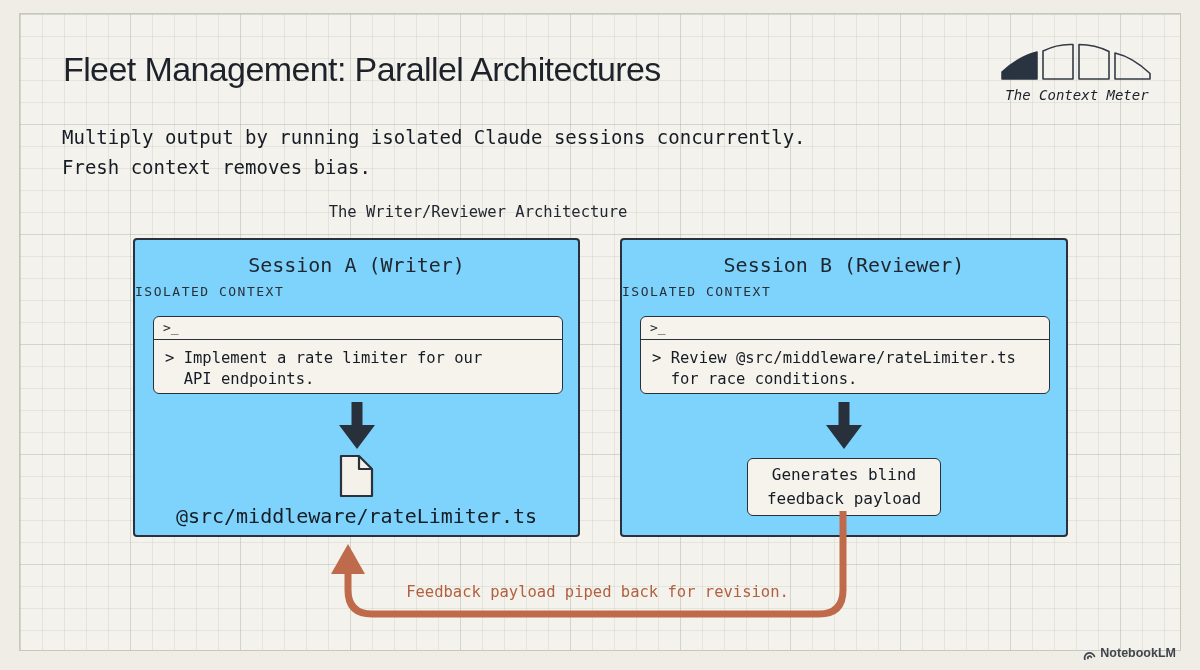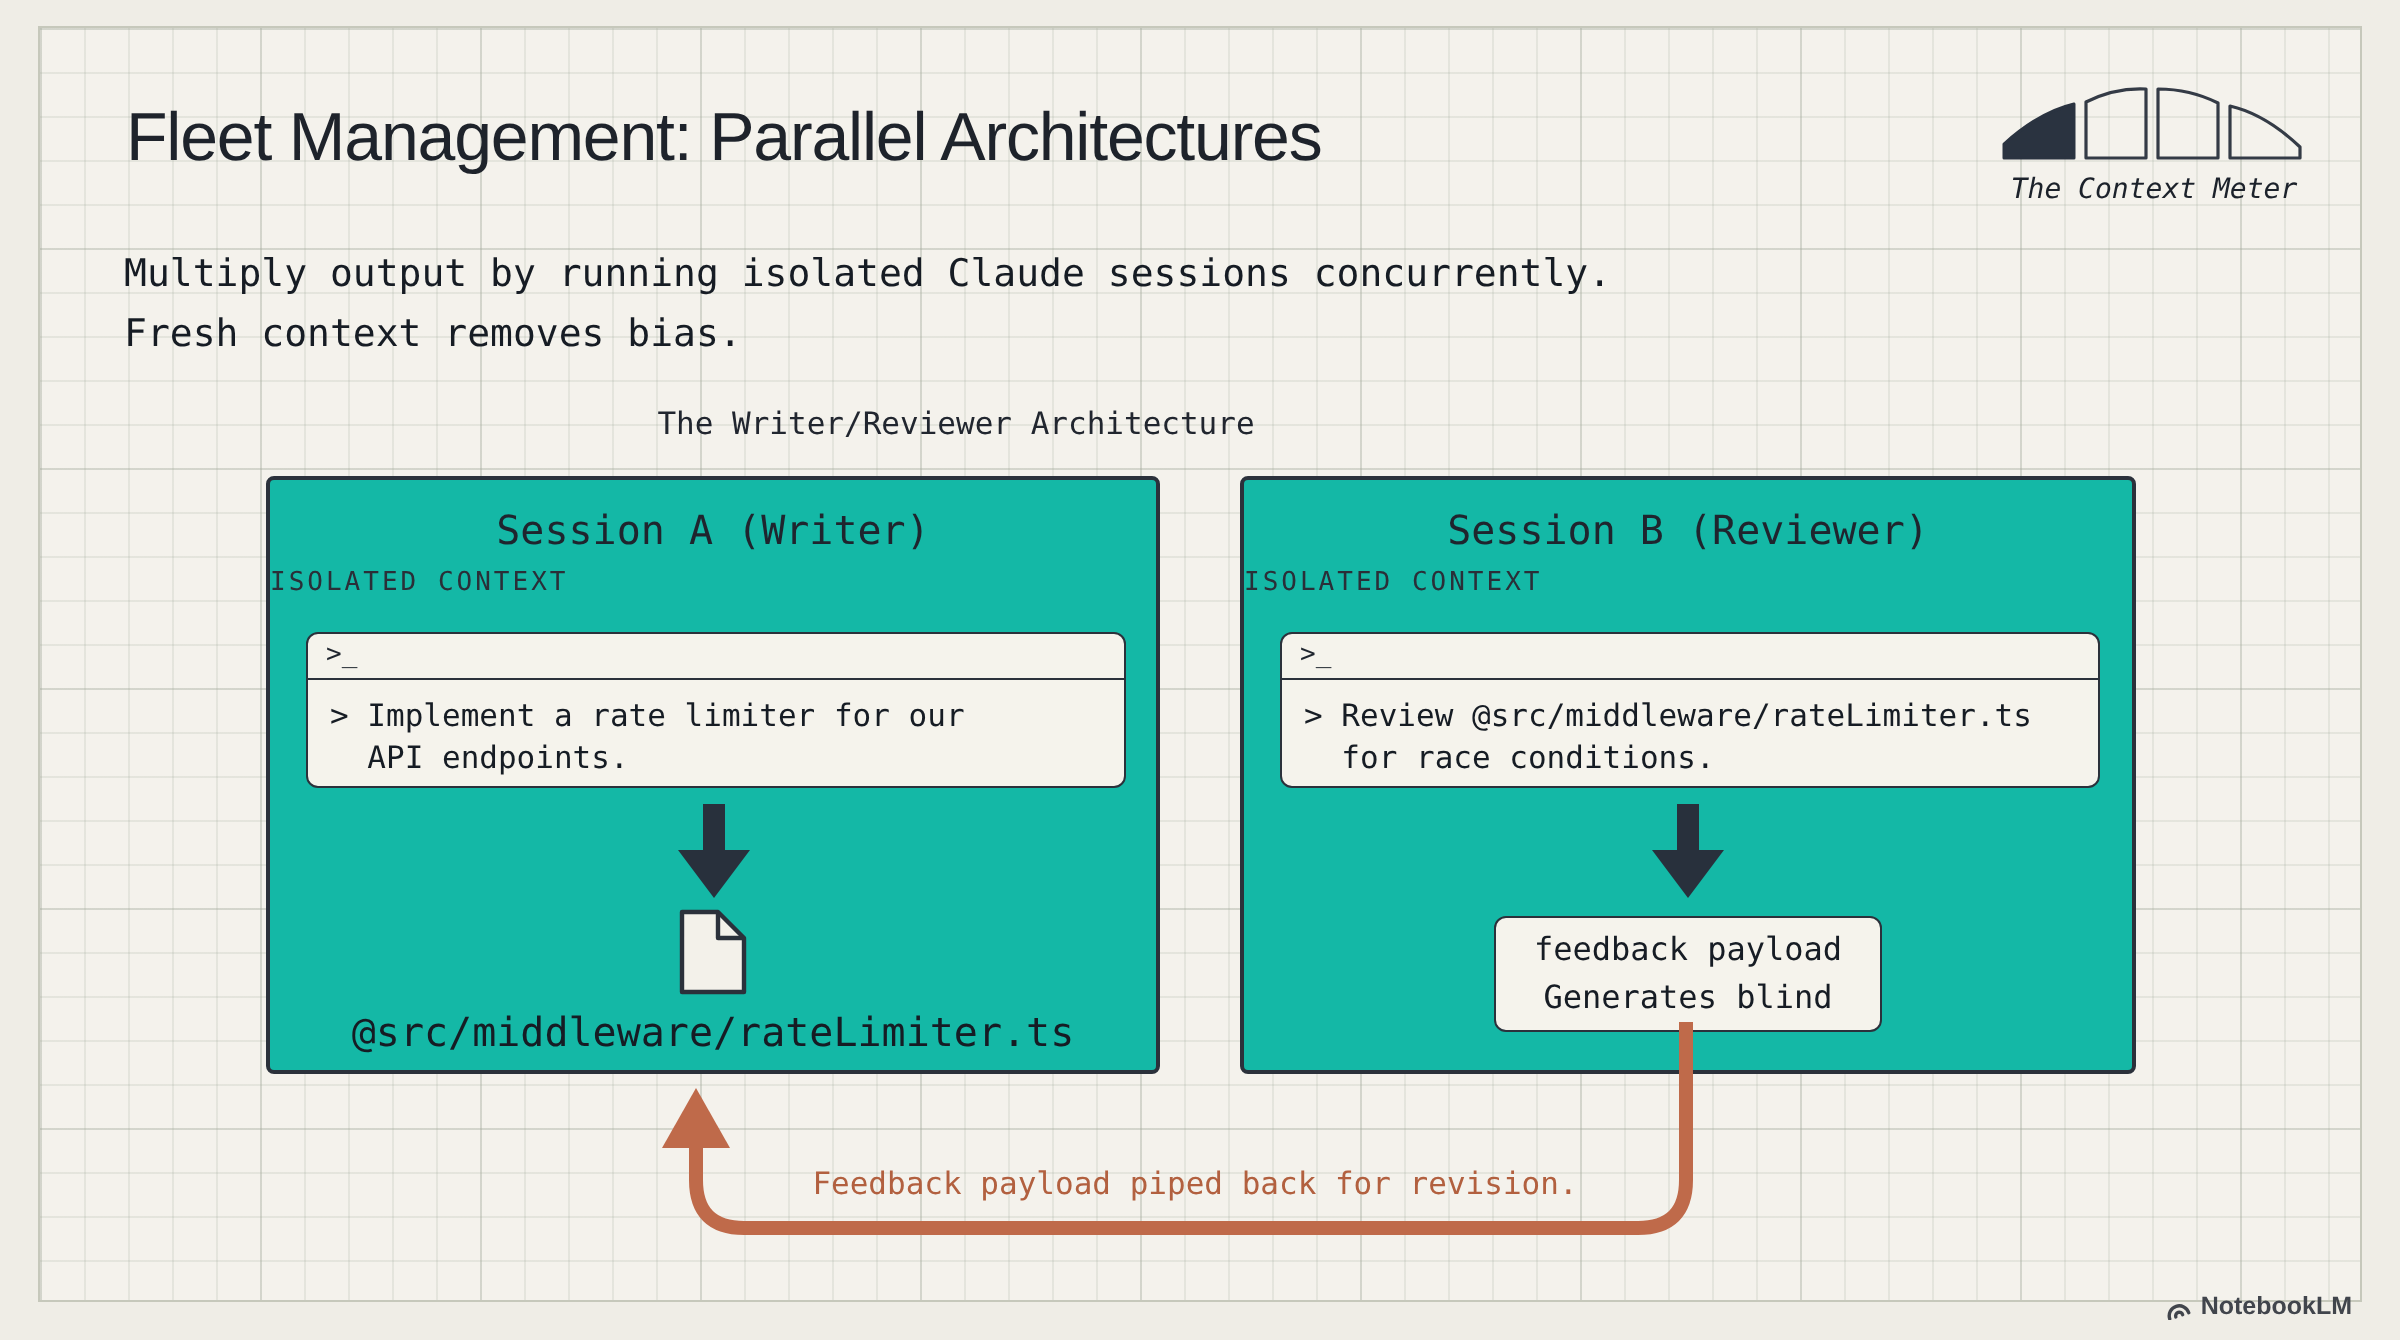--- a/index.html
+++ b/index.html
@@ -31,21 +31,21 @@
   .subtitle{
     position:absolute;left:62px;top:122px;
     font-size:19px;line-height:30px;color:#161c24;white-space:pre;
   }
   .caption{
     position:absolute;left:0;top:203px;width:956px;text-align:center;
     font-size:15.5px;font-weight:500;color:#21262f;
   }
   .session{
     position:absolute;top:238px;height:299px;
-    background:#14b8a6;border:2px solid #2b313b;border-radius:4px;
+    background:#7dd3fc;border:2px solid #2b313b;border-radius:4px;
     box-sizing:border-box;z-index:1;
   }
   .session.a{left:133px;width:447px;}
   .session.b{left:620px;width:448px;}
   .session-title{margin-top:13px;text-align:center;font-size:20px;color:#1f252e;}
   .session-context{margin-top:7px;font-size:13px;letter-spacing:1.5px;color:#2a2f38;}
   .terminal{
     position:absolute;left:18px;top:76px;width:410px;height:78px;
     border:1.5px solid #2b313b;border-radius:6px;background:#f5f3ec;
     box-sizing:border-box;overflow:hidden;
@@ -124,22 +124,22 @@
     <div class="terminal-header">&gt;_</div>
     <div class="terminal-body">
       <div>&gt; Review @src/middleware/rateLimiter.ts</div>
       <div class="terminal-line2">for race conditions.</div>
     </div>
   </div>
   <svg class="down-arrow" width="40" height="48" viewBox="-20 0 40 48">
     <polygon points="-5.5,0 5.5,0 5.5,23 18,23 0,47 -18,23 -5.5,23" fill="#28303c"></polygon>
   </svg>
   <div class="payload-box">
+    <div>Generates blind</div>
     <div>feedback payload</div>
-    <div>Generates blind</div>
   </div>
 </div>
 
 <svg class="feedback-svg" viewBox="0 0 1200 670">
   <path d="M843,511 V590 Q843,614 819,614 H372 Q348,614 348,590 V571" fill="none" stroke="#bf6a4a" stroke-width="7"></path>
   <polygon points="348,544 331,574 365,574" fill="#bf6a4a"></polygon>
 </svg>
 <div class="feedback-label">Feedback payload piped back for revision.</div>
 
 <div class="footer">

